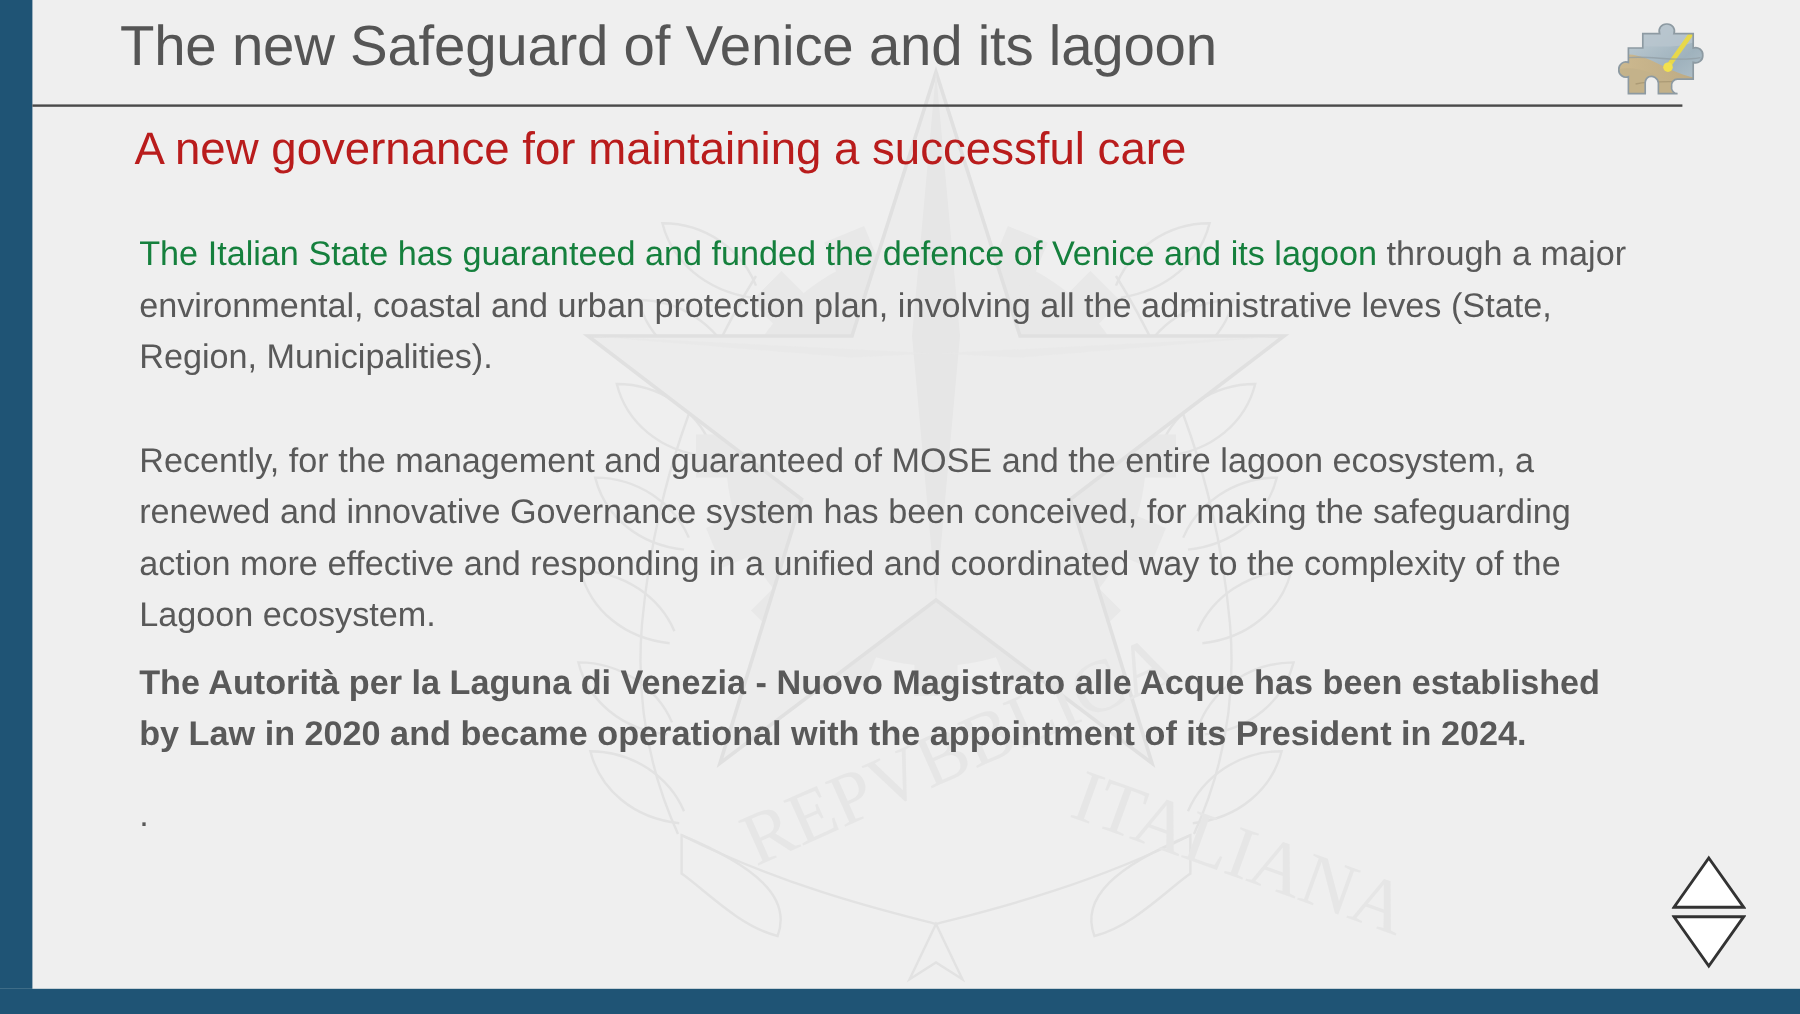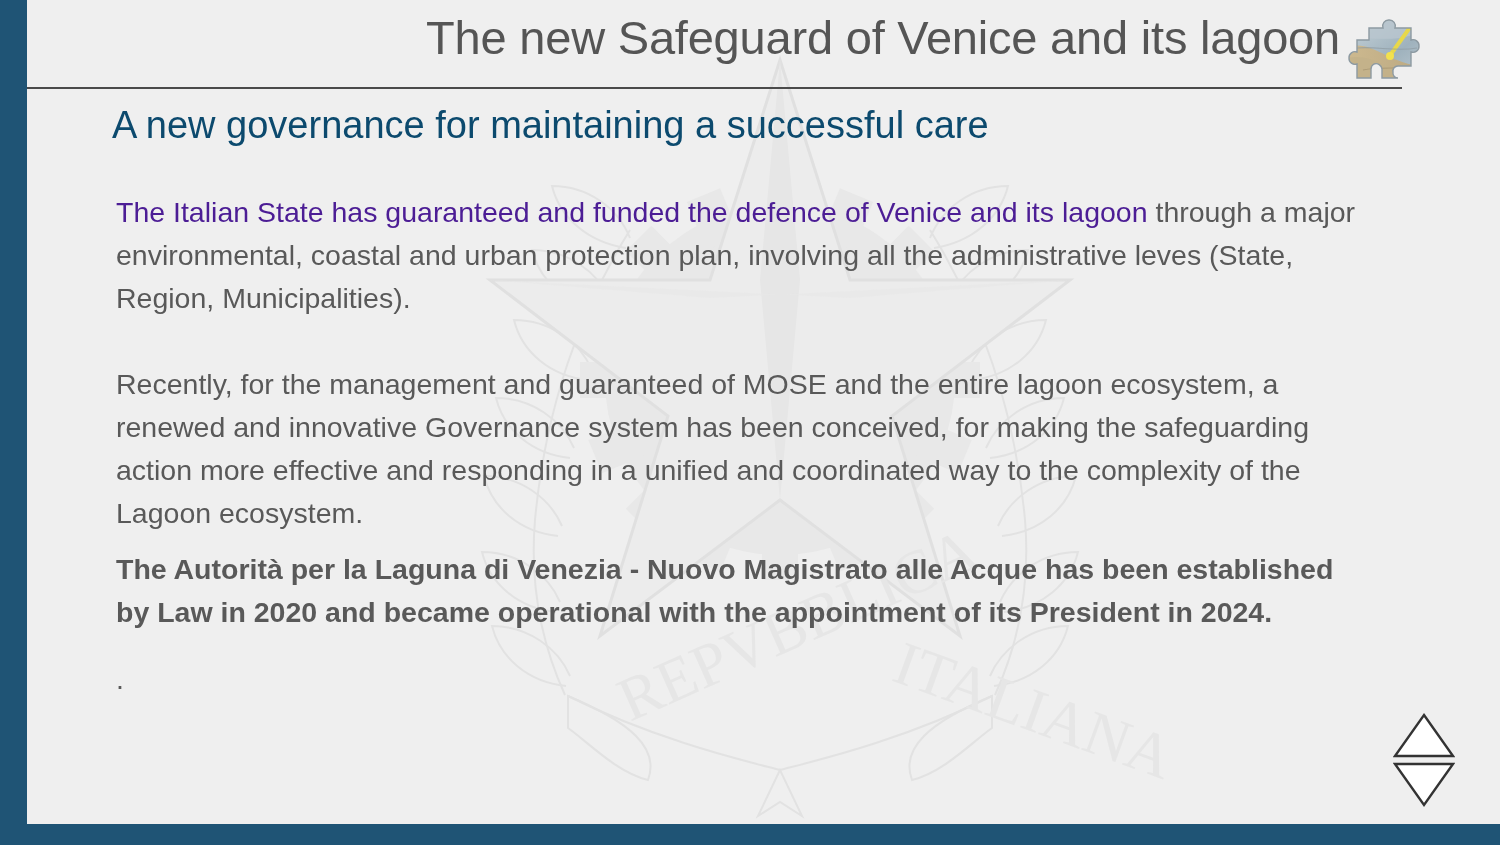--- a/index.html
+++ b/index.html
@@ -52,21 +52,20 @@
   .title {
     position: absolute;
     left: 100px;
     top: 11px;
     width: 1240px;
     font-size: 47px;
     line-height: 1.15;
     color: #555555;
     letter-spacing: -0.2px;
     white-space: nowrap;
-    text-align: right;
   }
   .title-rule {
     position: absolute;
     left: 27px;
     top: 87px;
     width: 1375px;
     height: 2px;
     background: #4a4a4a;
   }
   .logo {
@@ -78,41 +77,41 @@
   }
 
   
   .subtitle {
     position: absolute;
     left: 112px;
     top: 103px;
     width: 1280px;
     font-size: 38px;
     line-height: 1.18;
-    color: #0c4a6e;
+    color: #b91c1c;
     white-space: nowrap;
   }
 
   
   .body-area {
     position: absolute;
     left: 116px;
     top: 191px;
     width: 1250px;
     color: #595959;
     font-size: 28.5px;
     line-height: 43px;
   }
   .para { margin: 0 0 0 0; }
   .para.p1 { width: 1245px; }
   .gap { height: 43px; }
   .para.p2 { width: 1215px; }
   .para.p3 { margin-top: 13px; width: 1230px; font-weight: bold; }
   .para.p4 { margin-top: 24px; }
-  .hl-red { color: #4c1d95; }
+  .hl-red { color: #15803d; }
 
   
   .nav {
     position: absolute;
     left: 1393px;
     top: 711px;
     width: 62px;
     height: 98px;
   }
   .nav svg { display: block; }

